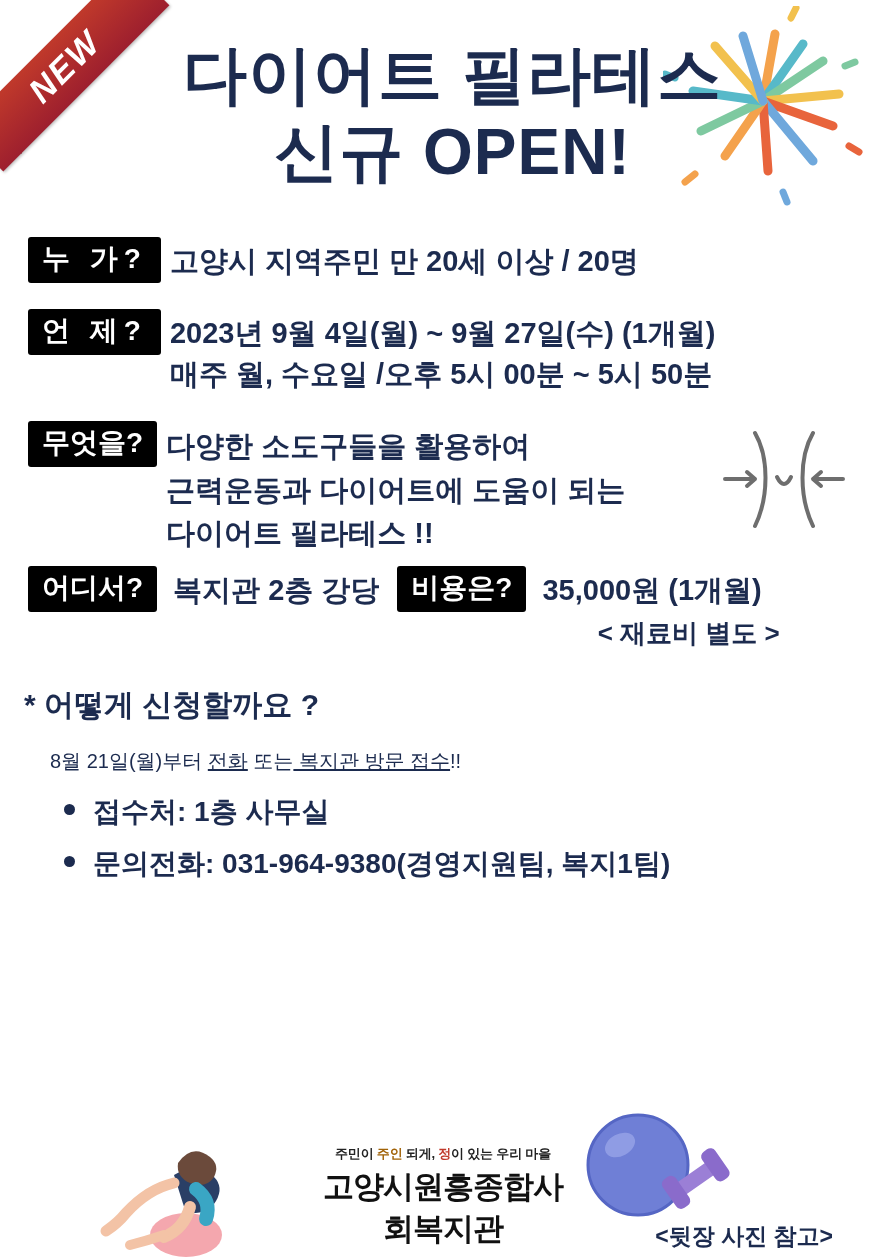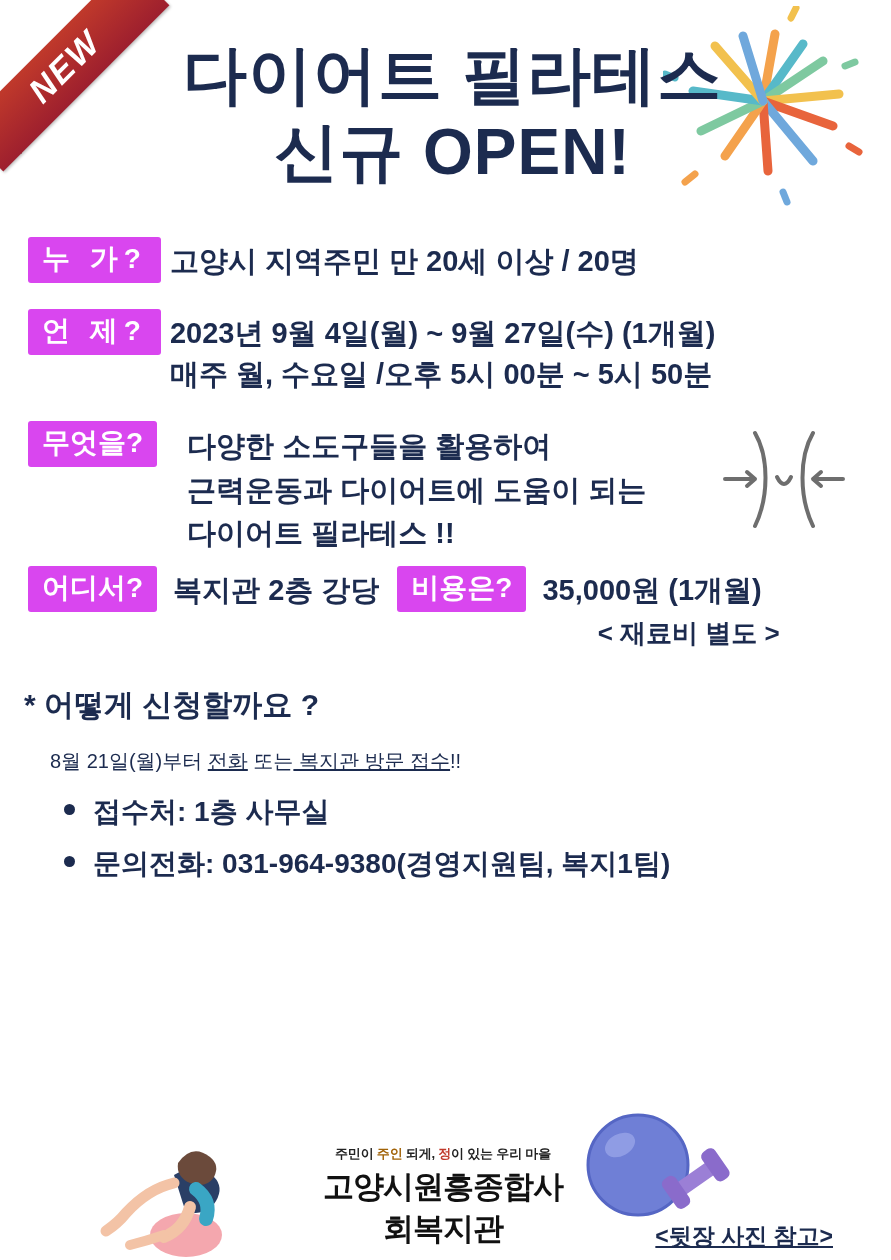--- a/index.html
+++ b/index.html
@@ -93,41 +93,41 @@
   .info {
     margin-top: 48px;
     padding: 0 26px 0 28px;
   }
   .row {
     display: flex;
     align-items: flex-start;
     margin-bottom: 26px;
   }
   .tag {
-    background: #d946ef;
+    background: #000000;
     color: #ffffff;
     font-size: 28px;
     font-weight: bold;
     padding: 8px 14px 10px 14px;
     border-radius: 3px;
     white-space: nowrap;
     line-height: 1;
     flex: 0 0 auto;
   }
   .tag.wide { letter-spacing: 6px; }
   .ans {
     font-size: 29px;
     font-weight: bold;
     color: #1c2b4f;
     margin-left: 9px;
     line-height: 1.42;
     padding-top: 4px;
   }
 
-  .row-what { margin-bottom: 10px; position: relative; gap: 21px; }
+  .row-what { margin-bottom: 10px; position: relative; }
   .row-what .ans { line-height: 1.5; }
 
   .waist {
     position: absolute;
     right: 18px;
     top: 6px;
     width: 130px;
     height: 105px;
   }
 
@@ -228,21 +228,20 @@
     width: 160px;
     height: 115px;
   }
   .backnote {
     position: absolute;
     right: 58px;
     bottom: 8px;
     font-size: 23px;
     font-weight: bold;
     color: #1c2b4f;
-    text-decoration: underline;
   }
 </style>
 </head>
 <body>
 
 <div class="ribbon-wrap">
   <div class="ribbon-tail-l"></div>
   <div class="ribbon-tail-r"></div>
   <div class="ribbon">NEW</div>
 </div>

